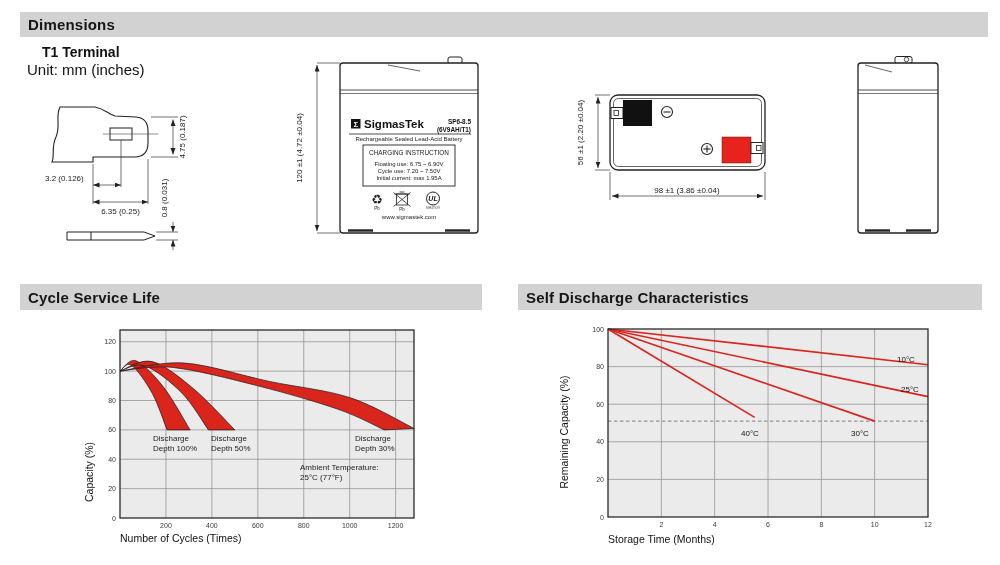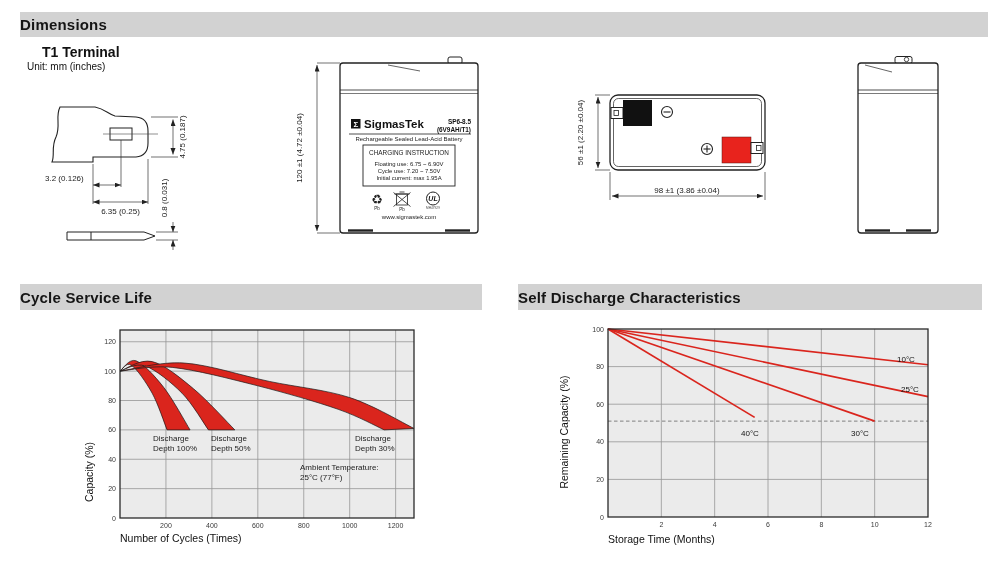--- a/index.html
+++ b/index.html
@@ -1,21 +1,21 @@
 <!DOCTYPE html>
 <html><head>
 <meta charset="utf-8">
 <style>
   html,body{margin:0;padding:0;background:#fff;}
   #page{position:relative;width:1000px;height:565px;background:#fff;overflow:hidden;
         font-family:"Liberation Sans",sans-serif;color:#111;}
   .hbar{position:absolute;background:#d2d2d2;display:flex;align-items:center;}
-  .hbar span{font-size:15px;font-weight:bold;padding-left:0;color:#151515;letter-spacing:.2px;}
+  .hbar span{font-size:15px;font-weight:bold;padding-left:8px;color:#151515;letter-spacing:.2px;}
   .sub-title{position:absolute;left:27px;top:44px;font-size:14px;font-weight:bold;margin-left:15px;}
-  .unit-note{position:absolute;left:27px;top:61px;font-size:10px;}
+  .unit-note{position:absolute;left:27px;top:61px;font-size:15px;}
   svg{position:absolute;overflow:visible;}
   svg text{font-family:"Liberation Sans",sans-serif;}
   .dim{font-size:8px;fill:#222;}
   .tick{font-size:7px;fill:#3a3a3a;}
   .axis-title{font-size:10.5px;fill:#111;}
   .ann{font-size:8px;fill:#1c1c1c;}
   .slabel{font-size:8px;fill:#111;}
   .b-brand{font-size:11.5px;font-weight:bold;fill:#111;}
   .b-logo{font-size:8px;font-weight:bold;fill:#fff;}
   .b-model{font-size:6.4px;font-weight:bold;fill:#111;}

